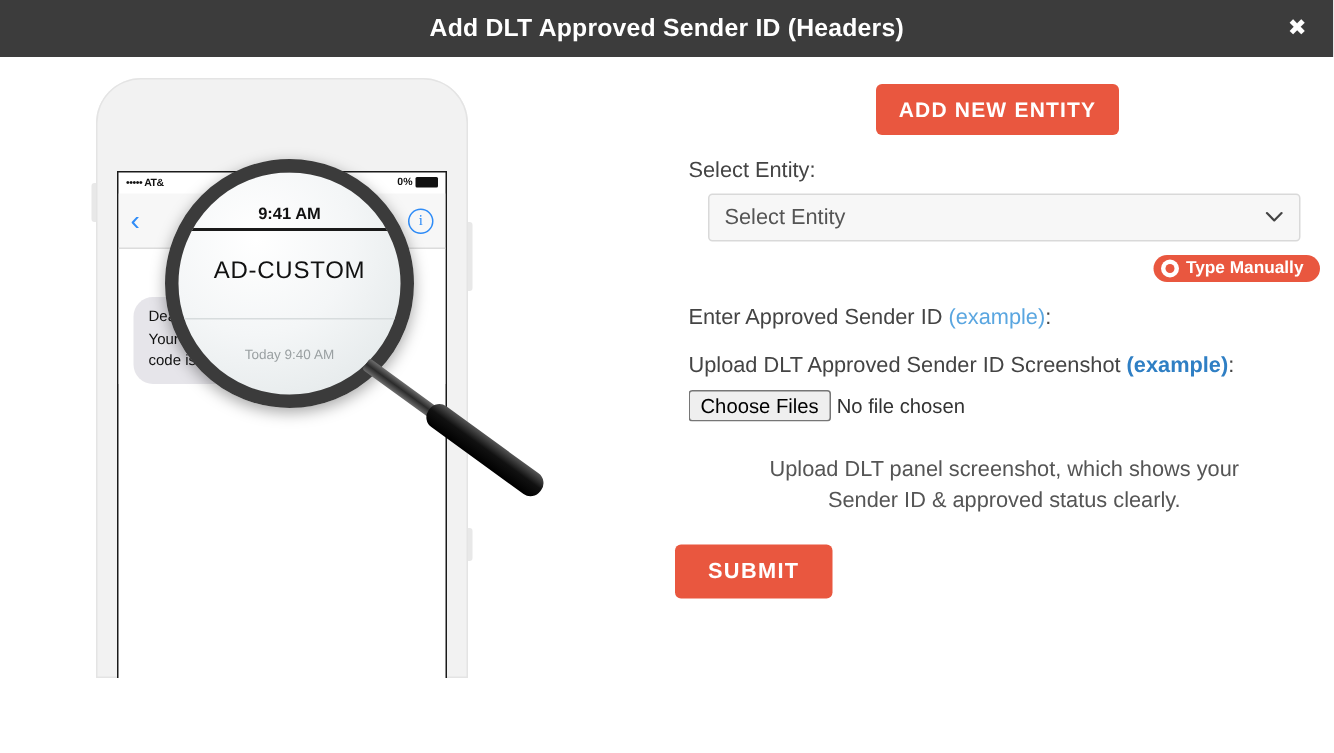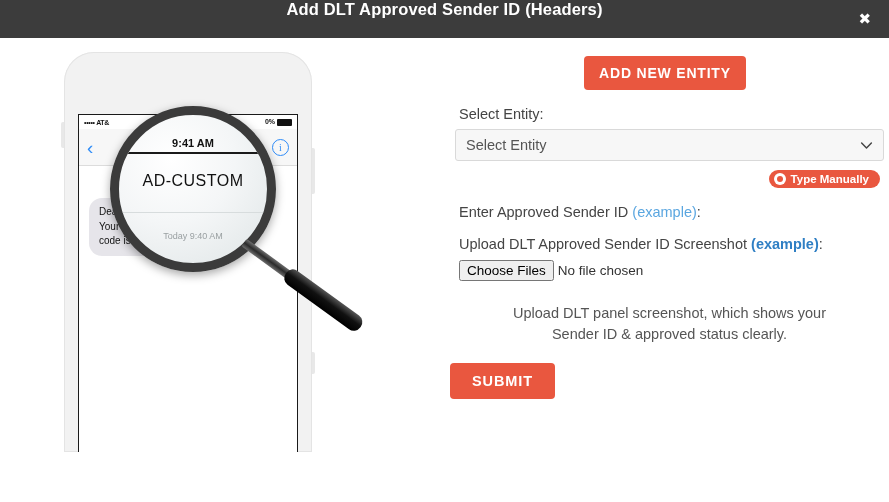--- a/index.html
+++ b/index.html
@@ -22,21 +22,21 @@
     background: #ffffff;
     overflow: hidden;
   }
 
   
   .modal-header {
     position: relative;
     height: 38px;
     background: #3c3c3c;
     display: flex;
-    align-items: flex-start;
+    align-items: center;
     justify-content: center;
   }
   .modal-title {
     color: #ffffff;
     font-size: 16.5px;
     font-weight: bold;
     letter-spacing: 0.15px;
   }
   .close-btn {
     position: absolute;
@@ -278,21 +278,21 @@
   .field-label {
     font-size: 14.5px;
     color: #444;
     margin: 16px 0 7px 9px;
   }
   .link-example { color: #5aa6e0; }
   .link-example-bold { color: #2f7fc4; font-weight: bold; }
 
   .select-box {
     position: relative;
-    margin: 0 5px;
+    margin: 0 22px;
   }
   select.entity-select {
     width: 100%;
     height: 32px;
     background: #f7f7f7;
     border: 1px solid #d9d9d9;
     border-radius: 3px;
     font-size: 14.5px;
     color: #555;
     padding: 0 28px 0 10px;

